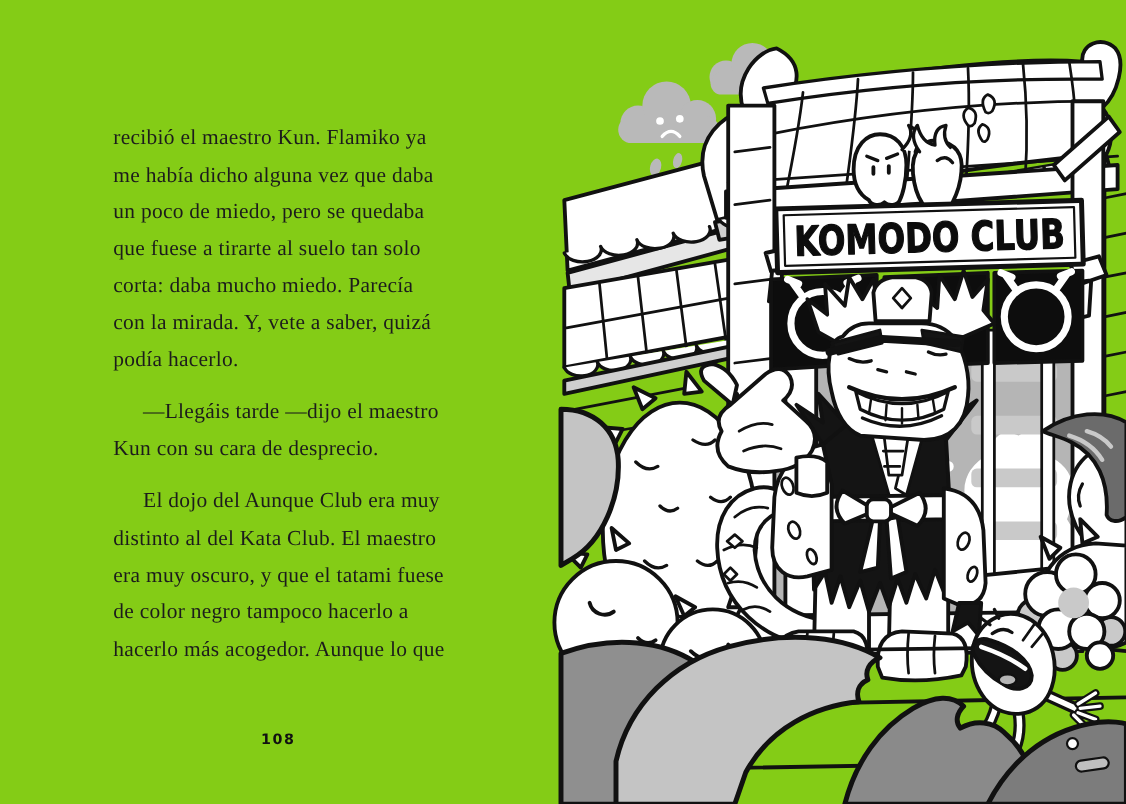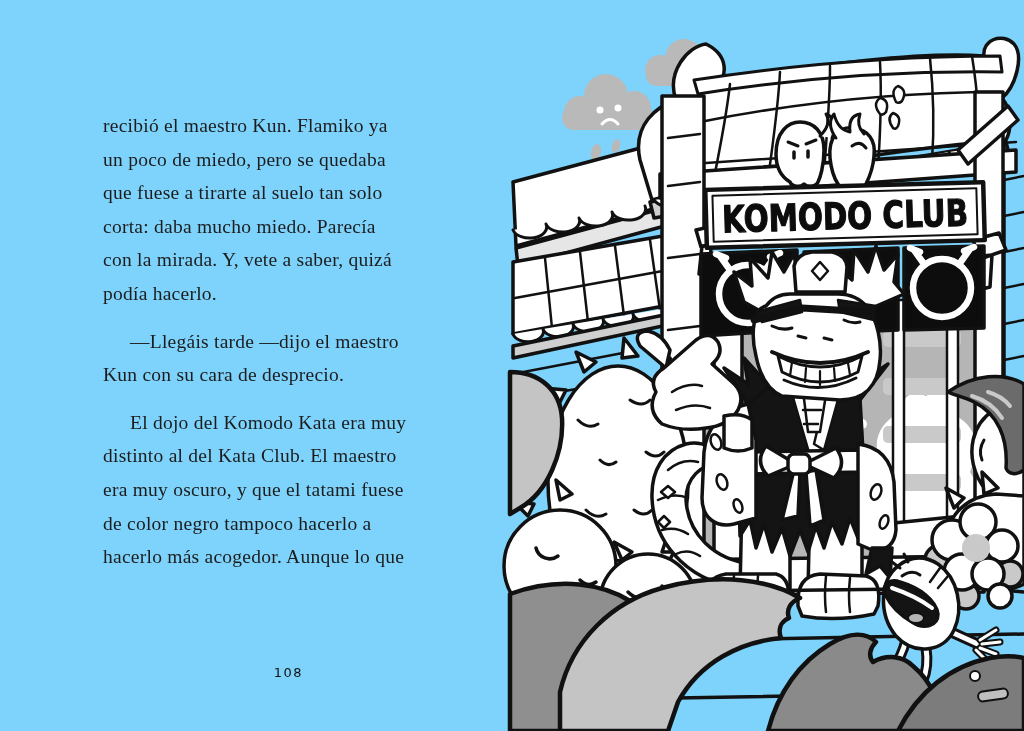--- a/index.html
+++ b/index.html
@@ -1,42 +1,43 @@
 <!DOCTYPE html>
 <html><head>
 <meta charset="utf-8">
 <style>
   html,body{margin:0;padding:0;background:#ffffff;}
-  .page{position:relative;width:1024px;height:731px;background:#7dd3fc;overflow:hidden;
+  .page{position:relative;width:1024px;height:731px;background:#84cc16;overflow:hidden;
         font-family:"Liberation Serif", serif;}
   .text-block{position:absolute;left:103px;top:109px;width:352px;color:#1c1c1c;
               font-size:19.5px;letter-spacing:0.25px;}
   .line{line-height:33.6px;white-space:nowrap;}
   .line.indent{text-indent:27px;margin-top:14px;}
-  .page-number{position:absolute;left:203px;top:665px;width:100px;text-align:right;
-               font-family:"DejaVu Sans", sans-serif;font-weight:normal;font-size:13px;
+  .page-number{position:absolute;left:203px;top:665px;width:100px;text-align:center;
+               font-family:"DejaVu Sans", sans-serif;font-weight:bold;font-size:13px;
                letter-spacing:1.5px;color:#111;}
   .illustration{position:absolute;left:480px;top:28px;width:544px;height:703px;}
   svg text.sign{font-family:"DejaVu Sans", sans-serif;font-weight:800;font-size:37px;fill:#0c0c0c;}
 </style>
 </head>
 <body>
 
 <div class="page">
 
   <div class="text-block">
     <div class="line">recibió el maestro Kun. Flamiko ya</div>
+    <div class="line">me había dicho alguna vez que daba</div>
     <div class="line">un poco de miedo, pero se quedaba</div>
     <div class="line">que fuese a tirarte al suelo tan solo</div>
     <div class="line">corta: daba mucho miedo. Parecía</div>
     <div class="line">con la mirada. Y, vete a saber, quizá</div>
     <div class="line">podía hacerlo.</div>
     <div class="line indent">—Llegáis tarde —dijo el maestro</div>
     <div class="line">Kun con su cara de desprecio.</div>
-    <div class="line indent">El dojo del Komodo Kata era muy</div>
+    <div class="line indent">El dojo del Aunque Club era muy</div>
     <div class="line">distinto al del Kata Club. El maestro</div>
     <div class="line">era muy oscuro, y que el tatami fuese</div>
     <div class="line">de color negro tampoco hacerlo a</div>
     <div class="line">hacerlo más acogedor. Aunque lo que</div>
   </div>
 
   <div class="page-number">108</div>
 
   <svg class="illustration" viewBox="480 28 544 703" xmlns="http://www.w3.org/2000/svg">
     <g stroke="#111" stroke-width="3.5" fill="#fff" stroke-linejoin="round" stroke-linecap="round">

